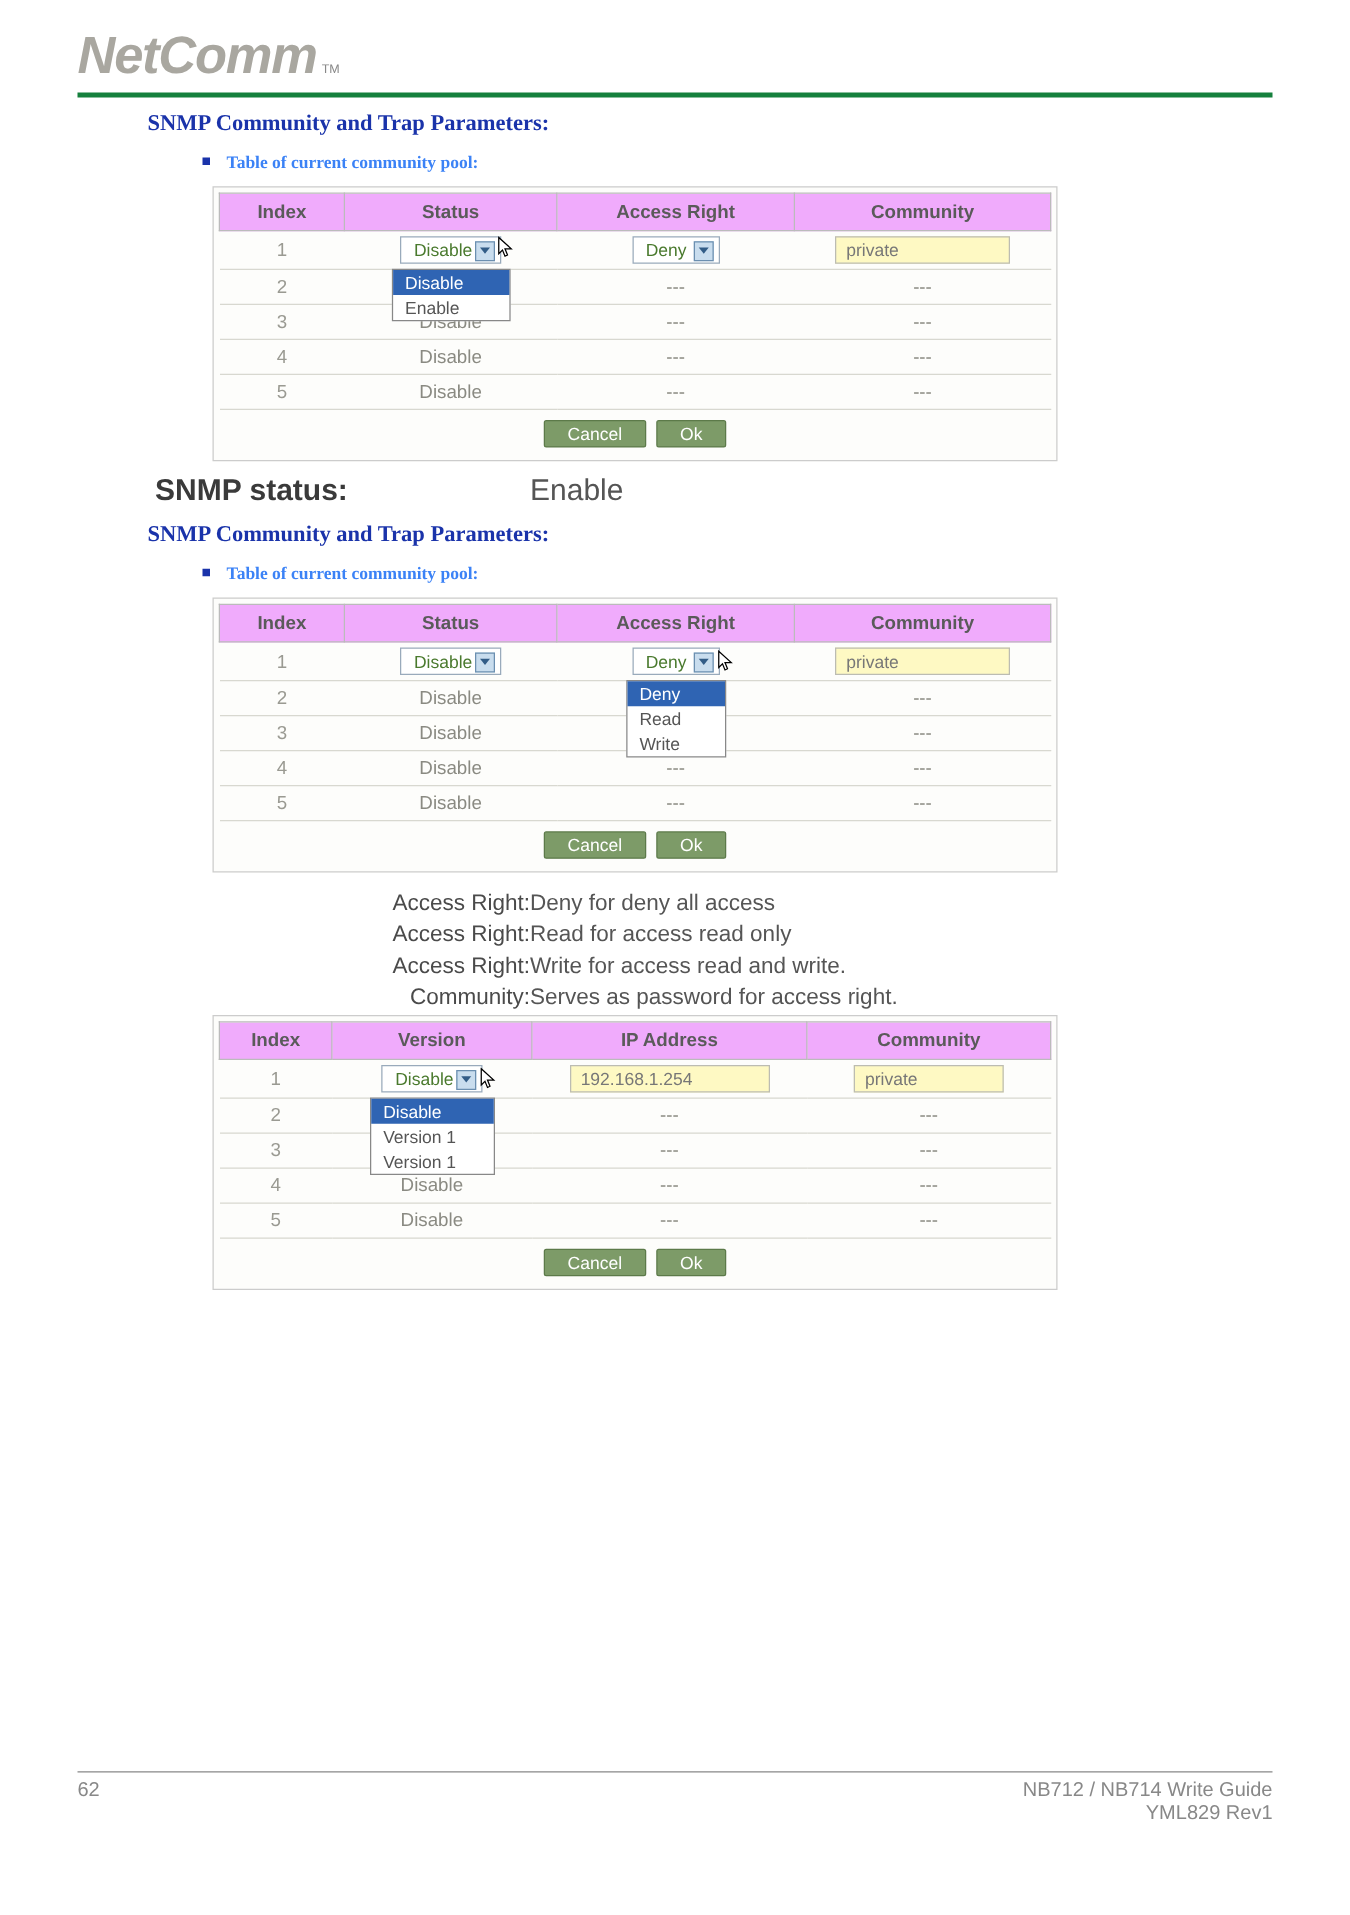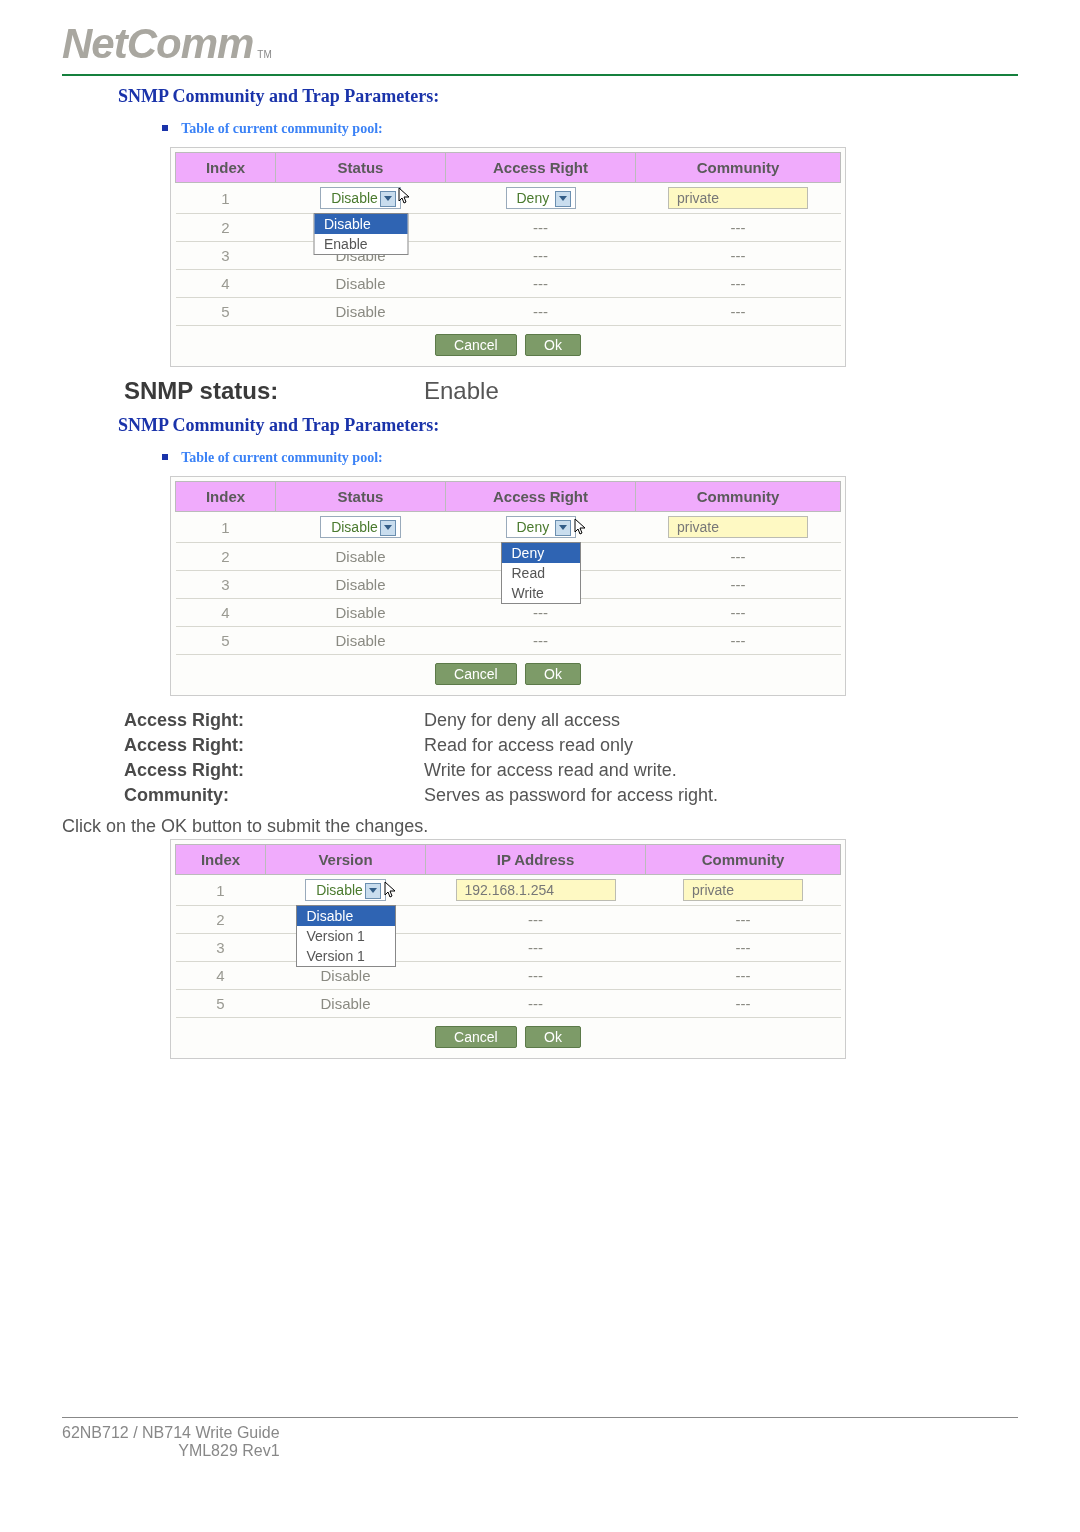--- a/index.html
+++ b/index.html
@@ -12,21 +12,21 @@
     width: 1080px;
   }
   .page {
     padding: 20px 62px 20px 62px;
     position: relative;
     min-height: 1480px;
   }
   .logo-row {
     display: flex;
     align-items: baseline;
-    border-bottom: 2px solid #15803d;
+    border-bottom: 4px solid #15803d;
     padding-bottom: 6px;
   }
   .logo {
     font-family: "Arial Black", Arial, sans-serif;
     font-style: italic;
     font-weight: 900;
     font-size: 42px;
     color: #a9a7a0;
     letter-spacing: -1px;
     text-shadow: 1px 1px 0 #fff, -1px -1px 0 #fff;
@@ -166,34 +166,35 @@
     color:#4a4a4a;
   }
   .kv-row .k { width:300px; font-weight:bold; color:#3a3a3a;}
   .kv-row .v { color:#555; }
   .desc-row {
     display:flex;
     margin:4px 0 4px 62px;
     font-size:18px;
     color:#4a4a4a;
   }
-  .desc-row .k { width:300px; font-weight:bold;}
+  .desc-row .k { width:300px; font-weight:normal;text-align:right;}
   .desc-row .v { color:#555;}
   .note {
     margin:10px 0 2px 0;
     font-size:18px;
     color:#555;
   }
   .footer {
     position:absolute;
     bottom:20px;
     left:62px; right:62px;
     border-top:1px solid #888;
     padding-top:6px;
     display:flex;
+    justify-content:space-between;
     color:#888;
     font-size:16px;
   }
   .footer .right{text-align:right;}
 </style>
 </head>
 <body>
 
 <div class="page">
 
@@ -367,21 +368,20 @@
   </div>
   <div class="desc-row">
     <div class="k">Access Right:</div>
     <div class="v">Write for access read and write.</div>
   </div>
   <div class="desc-row">
     <div class="k">Community:</div>
     <div class="v">Serves as password for access right.</div>
   </div>
 
-  <div class="note">Click on the OK button to submit the changes.</div>
 
 
   <div class="tbl-wrap">
     <table class="pool">
       <thead>
         <tr>
           <th style="width:90px">Index</th>
           <th style="width:160px">Version</th>
           <th style="width:220px">IP Address</th>
           <th>Community</th>

